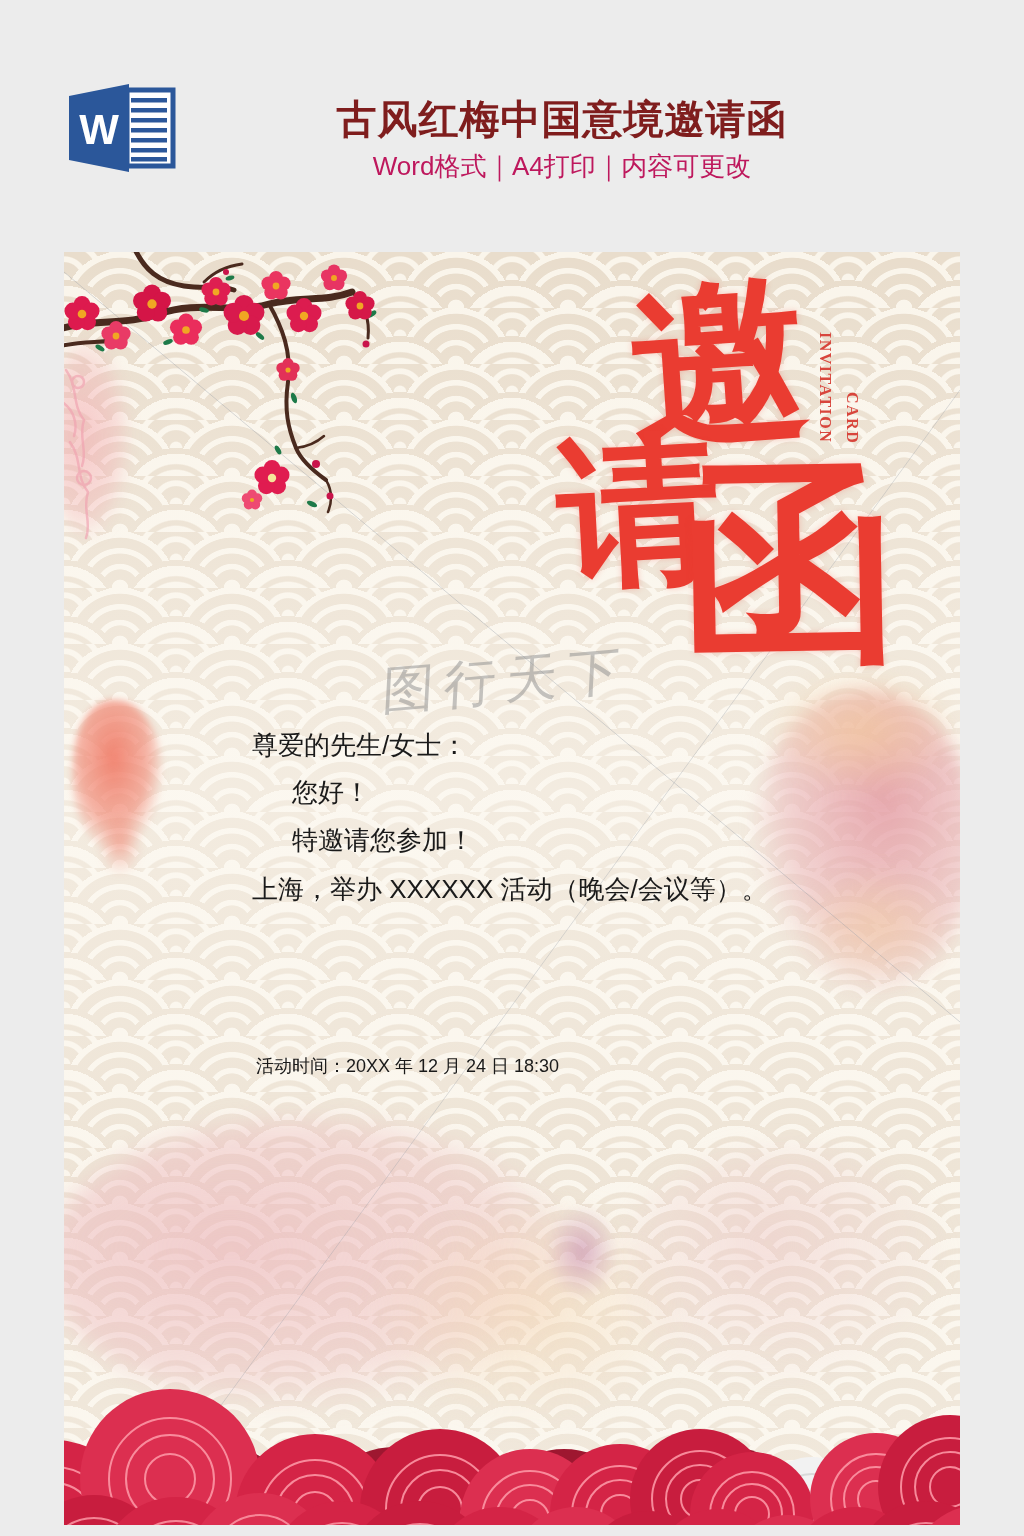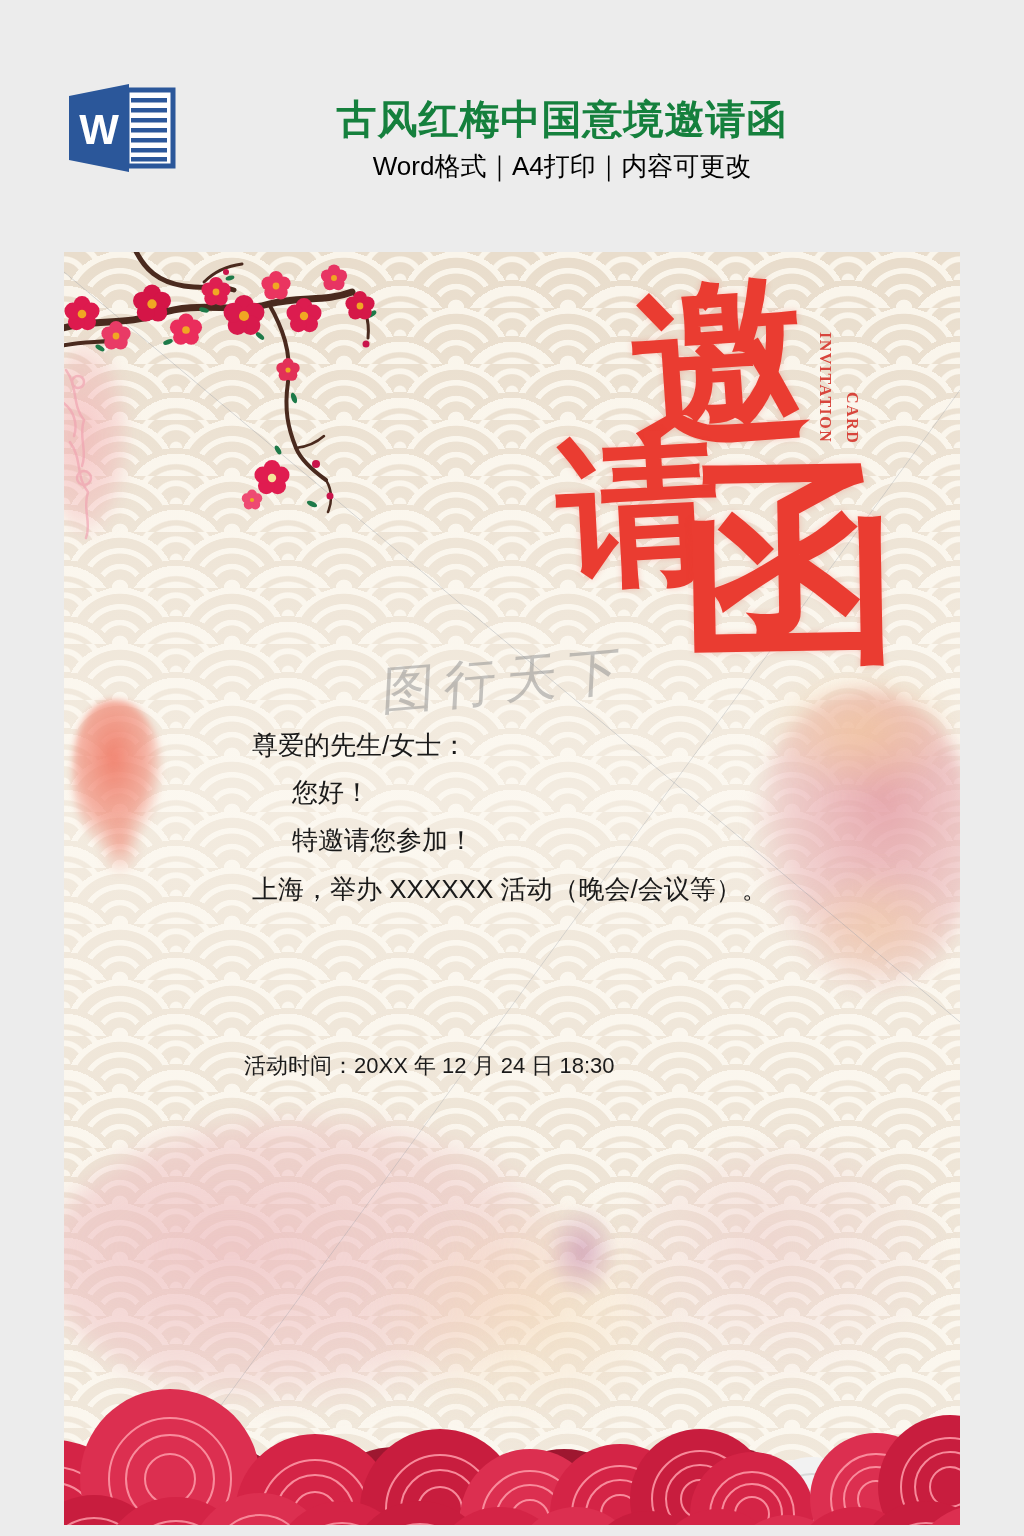--- a/index.html
+++ b/index.html
@@ -6,25 +6,25 @@
   body{
     width:1024px;height:1536px;position:relative;overflow:hidden;
     background:#ececec;
     font-family:"Liberation Sans","DejaVu Sans",sans-serif;
   }
   
   .word-icon{position:absolute;left:65px;top:82px;width:112px;height:92px;}
   .titles{position:absolute;left:100px;top:0;width:924px;text-align:center;}
   .page-title{
     margin:0;position:absolute;left:0;top:92px;width:100%;
-    font-size:40px;font-weight:bold;color:#15803d;letter-spacing:1px;
+    font-size:40px;font-weight:bold;color:#7f1d1d;letter-spacing:1px;
   }
   .page-subtitle{
     margin:0;position:absolute;left:0;top:149px;width:100%;
-    font-size:26px;color:#000000;
+    font-size:26px;color:#be185d;
   }
   
   .doc{
     position:absolute;left:64px;top:252px;width:896px;height:1273px;overflow:hidden;
     background-color:#faf5eb;
     background-image:
       radial-gradient(circle at 100% 150%, #faf5eb 24%, #e9ddcc 25%, #e9ddcc 28%, #faf5eb 29%, #faf5eb 36%, #e9ddcc 36%, #e9ddcc 40%, transparent 40%, transparent),
       radial-gradient(circle at 0 150%, #faf5eb 24%, #e9ddcc 25%, #e9ddcc 28%, #faf5eb 29%, #faf5eb 36%, #e9ddcc 36%, #e9ddcc 40%, transparent 40%, transparent),
       radial-gradient(circle at 50% 100%, #faf5eb 10%, #e9ddcc 11%, #e9ddcc 23%, #faf5eb 24%, #faf5eb 30%, #e9ddcc 31%, #e9ddcc 43%, #faf5eb 44%, #faf5eb 50%, #e9ddcc 51%, #e9ddcc 63%, #faf5eb 64%, #faf5eb 71%, transparent 71%, transparent),
       radial-gradient(circle at 100% 50%, #faf5eb 5%, #e9ddcc 6%, #e9ddcc 15%, #faf5eb 16%, #faf5eb 20%, #e9ddcc 21%, #e9ddcc 30%, #faf5eb 31%, #faf5eb 35%, #e9ddcc 36%, #e9ddcc 45%, #faf5eb 46%, #faf5eb 49%, transparent 50%, transparent),
@@ -75,21 +75,21 @@
   .en-2{left:779px;top:140px;}
   
   .watermark{
     position:absolute;left:318px;top:394px;font-size:52px;color:#8d8d8d;opacity:.5;
     font-family:"Liberation Serif","DejaVu Serif",serif;letter-spacing:10px;
     transform:rotate(-5deg) skewX(-8deg);pointer-events:none;
   }
   .wm-lines{position:absolute;left:0;top:0;pointer-events:none;}
   
   .body-text{position:absolute;left:188px;top:469px;font-size:26px;color:#1a1a1a;}
-  .details{position:absolute;left:180px;top:790px;font-size:22px;color:#1a1a1a;}
+  .details{position:absolute;left:192px;top:790px;font-size:18px;color:#1a1a1a;}
   .tline{height:48px;line-height:48px;white-space:pre;}
   .indent{padding-left:40px;font-family:Liberation Serif, serif;}
   
   .blossom{position:absolute;left:0;top:0;pointer-events:none;}
   .clouds{position:absolute;left:0;bottom:0;pointer-events:none;}
 </style>
 </head>
 <body>
 
 <svg class="word-icon" viewBox="0 0 112 92" xmlns="http://www.w3.org/2000/svg">

